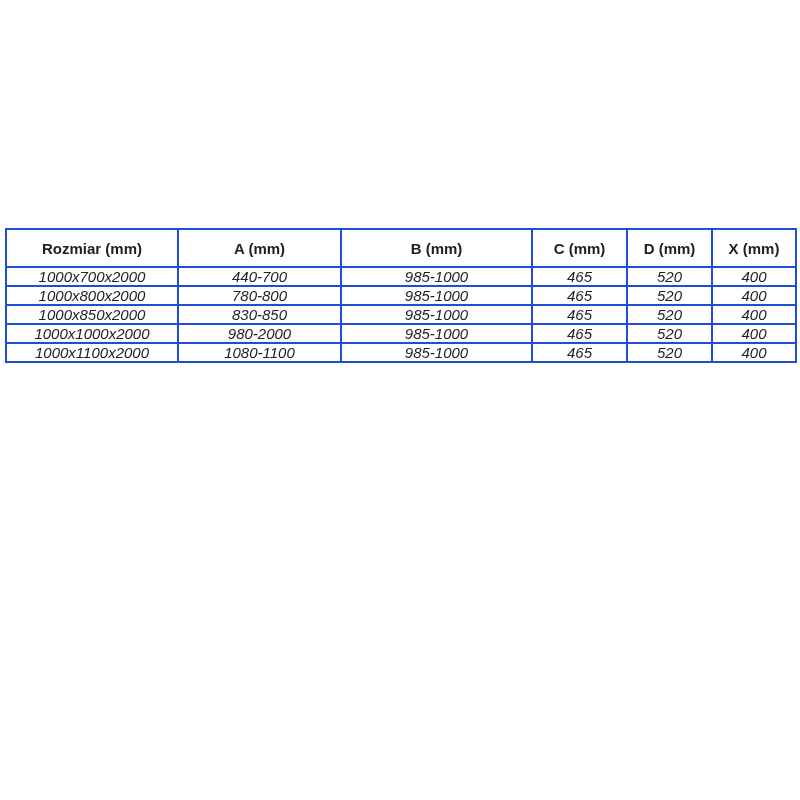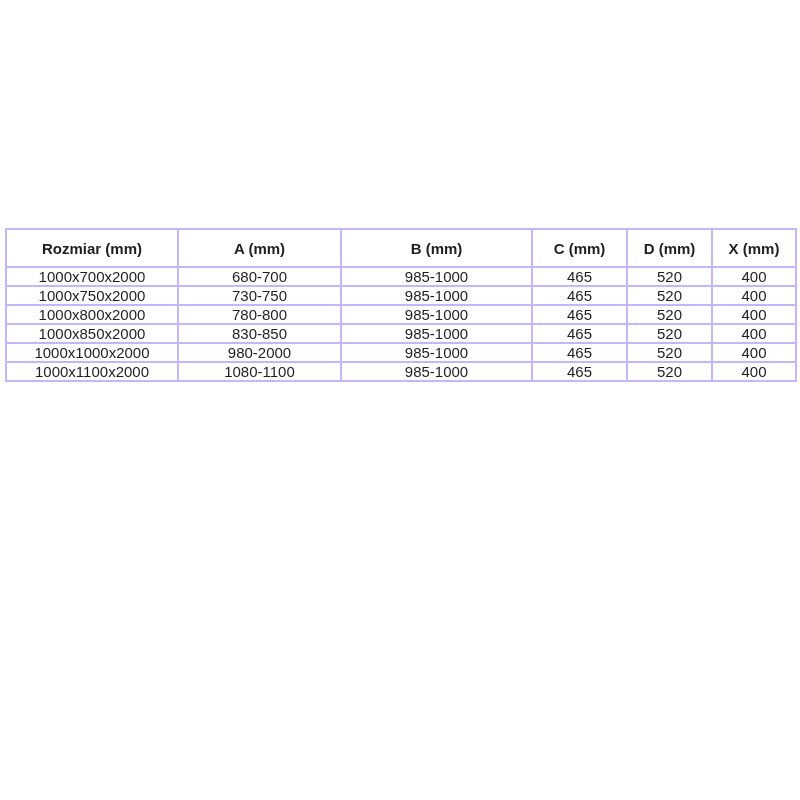--- a/index.html
+++ b/index.html
@@ -19,36 +19,37 @@
   table.size-table {
     position: absolute;
     left: 5px;
     top: 228px;
     width: 790px;
     border-collapse: collapse;
     table-layout: fixed;
   }
   table.size-table th,
   table.size-table td {
-    border: 2px solid #c4b5fd;
+    border: 2px solid #1d4ed8;
     text-align: center;
     vertical-align: middle;
     font-size: 15px;
     color: #1f1f1f;
     background: #ffffff;
     overflow: hidden;
     white-space: nowrap;
   }
   table.size-table th {
     height: 38px;
     font-weight: bold;
   }
   table.size-table td {
     height: 17px;
     font-weight: normal;
+    font-style: italic;
   }
   col.c-rozmiar { width: 172px; }
   col.c-a { width: 163px; }
   col.c-b { width: 191px; }
   col.c-c { width: 95px; }
   col.c-d { width: 85px; }
   col.c-x { width: 84px; }
 </style>
 </head>
 <body>
@@ -69,29 +70,21 @@
           <th>A (mm)</th>
           <th>B (mm)</th>
           <th>C (mm)</th>
           <th>D (mm)</th>
           <th>X (mm)</th>
         </tr>
     </thead>
     <tbody id="table-body">
         <tr>
           <td>1000x700x2000</td>
-          <td>680-700</td>
-          <td>985-1000</td>
-          <td>465</td>
-          <td>520</td>
-          <td>400</td>
-        </tr>
-        <tr>
-          <td>1000x750x2000</td>
-          <td>730-750</td>
+          <td>440-700</td>
           <td>985-1000</td>
           <td>465</td>
           <td>520</td>
           <td>400</td>
         </tr>
         <tr>
           <td>1000x800x2000</td>
           <td>780-800</td>
           <td>985-1000</td>
           <td>465</td>

